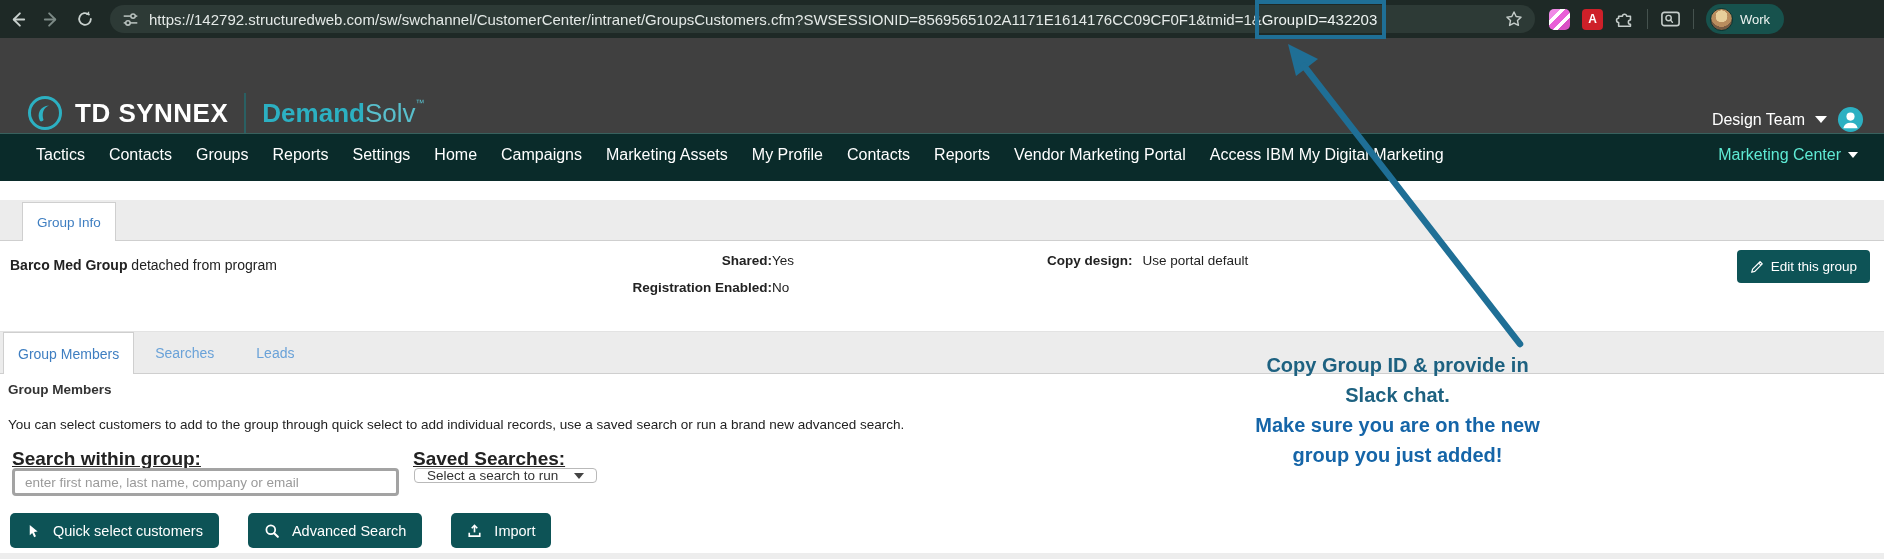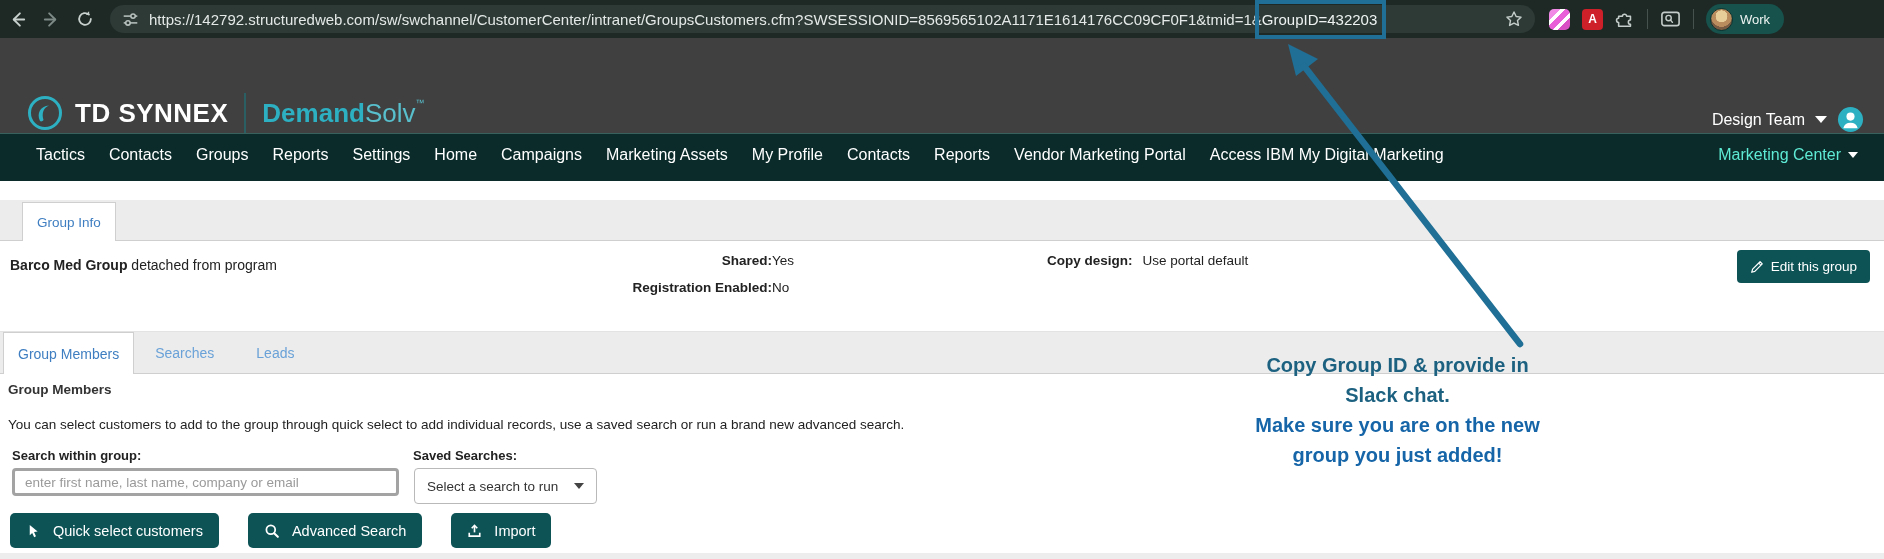--- a/index.html
+++ b/index.html
@@ -116,31 +116,31 @@
   }
   .tab2.active {
     background:#fff; border:1px solid #cfcfcf; border-bottom:none; margin-bottom:-1px;
     color:#3e7ec1; padding:0 14px;
   }
 
   
   .content { position:absolute; left:0; top:374px; width:1884px; height:179px; background:#fff; }
   .section-heading { position:absolute; left:8px; top:8px; font-size:13.5px; font-weight:bold; color:#333; }
   .section-desc { position:absolute; left:8px; top:43px; font-size:13.5px; color:#222; }
-  .field-label { position:absolute; font-size:13px; font-weight:bold; top:74px; }
+  .field-label { position:absolute; font-size:19px; font-weight:bold; top:74px;text-decoration:underline; }
   .lbl-search { left:12px; }
   .lbl-saved { left:413px; }
   .search-input {
     position:absolute; left:12px; top:94px; width:387px; height:28px;
     border:3px solid #a3a3a3; border-radius:4px; padding:0 10px;
     font-size:13.5px; font-family:inherit; color:#333;
   }
   .search-input::placeholder { color:#9a9a9a; }
   .saved-select {
-    position:absolute; left:414px; top:94px; width:183px; height:36px;
+    position:absolute; left:414px; top:94px; width:183px; height:15px;
     border:1px solid #b9b9b9; border-radius:4px; background:#fff;
     display:flex; align-items:center; padding:0 12px; gap:12px;
     font-size:13.5px; color:#333; cursor:pointer;justify-content:flex-end;
   }
   .select-caret { width:0; height:0; border-left:5px solid transparent; border-right:5px solid transparent; border-top:6px solid #444; margin-left:auto; }
   .btn-row { position:absolute; left:10px; top:139px; display:flex; gap:29px; }
   .teal-btn {
     height:35px; padding:0 16px; background:#0d5356; color:#fff; border:none; border-radius:5px;
     font-size:14.5px; font-family:inherit; display:flex; align-items:center; gap:12px; cursor:pointer;
   }

